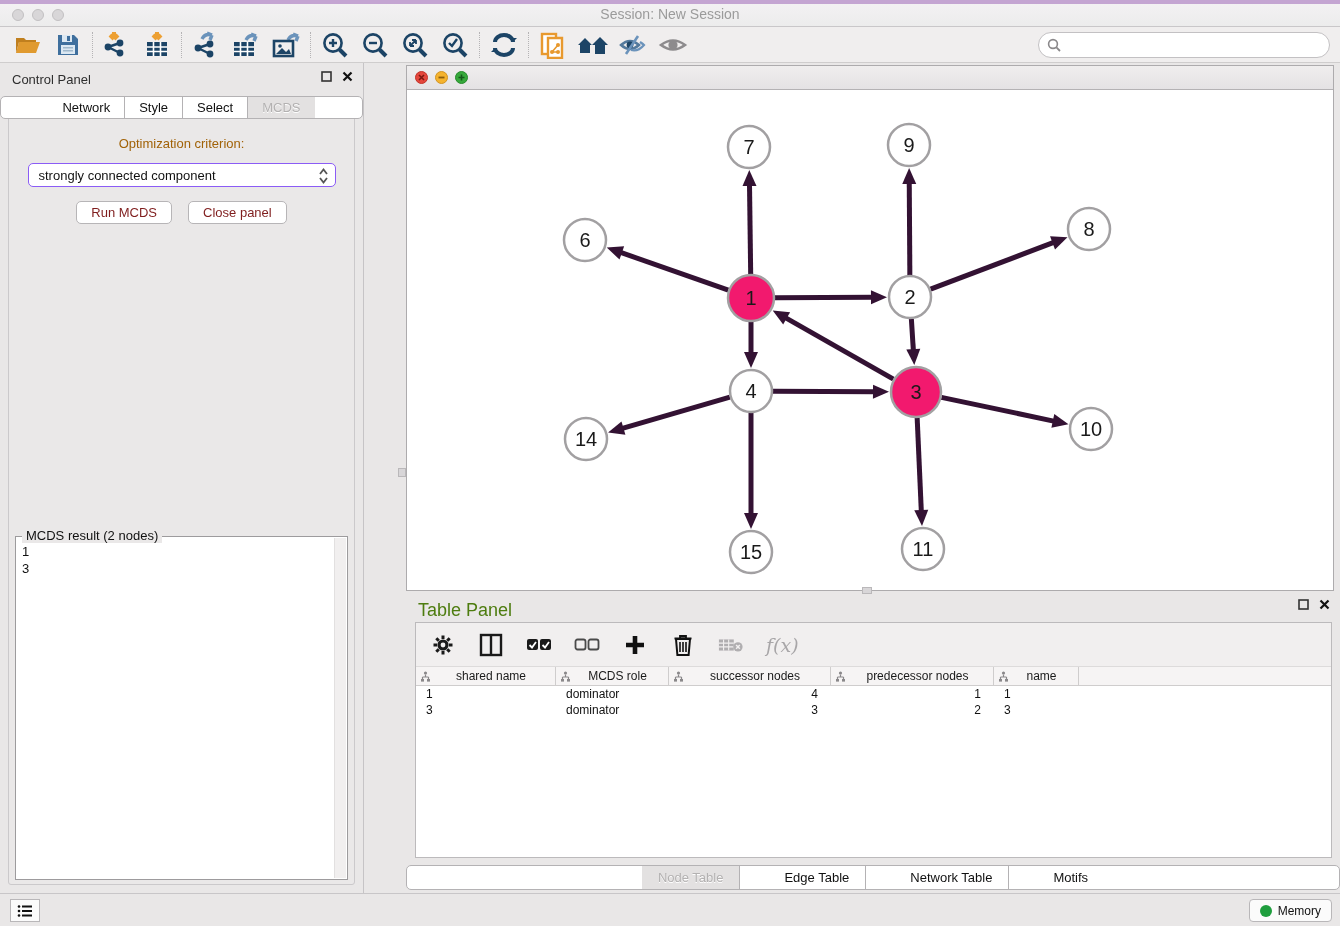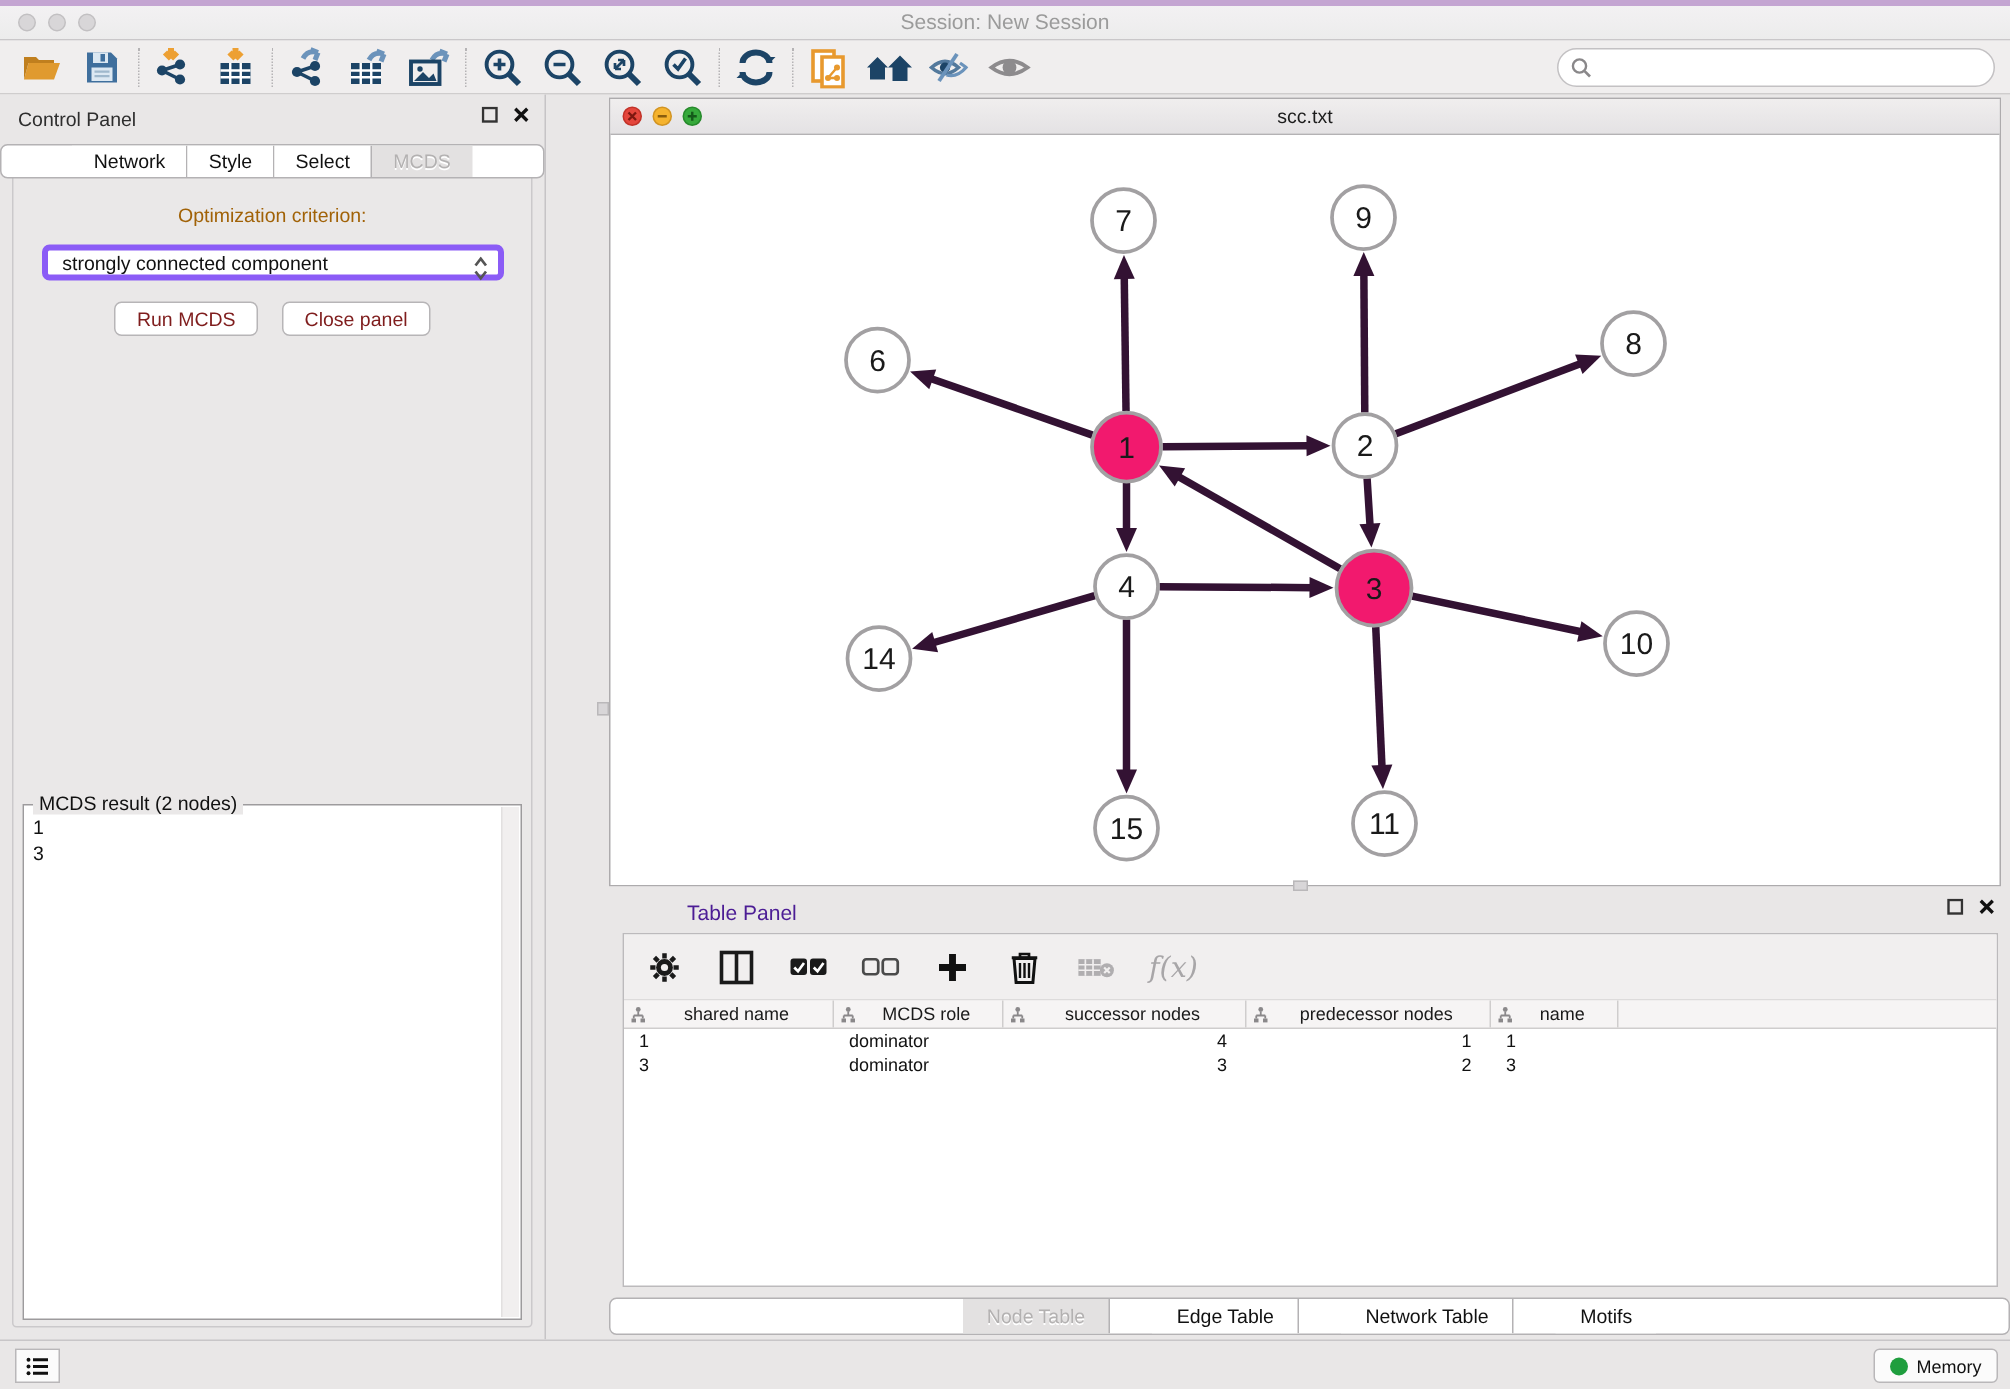--- a/index.html
+++ b/index.html
@@ -29,21 +29,21 @@
   .control-panel { position:absolute; left:0; top:63px; width:364px; bottom:33px; background:#e9e7e7; border-right:1px solid #c6c4c6; }
   .cp-header { position:absolute; left:12px; top:9px; font-size:13px; color:#2e2e2e; }
   .panel-icons { position:absolute; right:10px; top:8px; display:flex; gap:10px; align-items:center; }
   .cp-tabs { position:absolute; left:0; top:33px; width:100%; display:flex; justify-content:center; z-index:2; }
   .seg-group { display:flex; border:1px solid #b4b2b4; border-radius:5px; overflow:hidden; background:#fff; }
   .seg { padding:3px 14px; font-size:13px; color:#111; background:#fff; border-right:1px solid #b4b2b4; cursor:default; }
   .seg:last-child { border-right:none; }
   .seg.active { background:#e3e1e1; color:#b3b1b1; text-shadow:0 1px 0 #fff; }
   .cp-body { position:absolute; left:8px; right:8px; top:44px; bottom:8px; background:#eae8e8; border:1px solid #cbc9cb; border-radius:3px; }
   .opt-label { margin-top:28px; text-align:center; font-size:13px; color:#a16207; }
-  .combo { position:relative; margin:12px auto 0; width:308px; height:24px; background:#fff; border:4px solid #8b5cf6;
+  .combo { position:relative; margin:12px auto 0; width:308px; height:24px; background:#fff; border:1px solid #8b5cf6;
     border-radius:5px; display:flex; align-items:center; padding:0 24px 0 10px; font-size:13px; color:#111; }
   .combo .stepper { position:absolute; right:7px; top:4px; }
   .cp-buttons { display:flex; justify-content:center; gap:16px; margin-top:14px; }
   .mac-btn { min-width:92px; height:23px; background:#fff; border:1px solid #b7b5b7; border-radius:5px;
     font-size:13px; color:#7f1d1d; display:flex; align-items:center; justify-content:center; padding:0 14px; cursor:default; }
   .result-box { position:absolute; left:6px; right:6px; top:428px; bottom:4px; border:1px solid #9d9b9d; background:#fff; }
   .result-legend { position:absolute; left:6px; top:-9px; background:#eae8e8; padding:0 4px; font-size:13px; color:#111; }
   .result-list { padding:6px 2px 0 6px; font-size:13px; color:#111; line-height:17px; }
   .result-scroll { position:absolute; right:1px; top:1px; bottom:1px; width:12px; background:#f1efef; border-left:1px solid #e2e0e0; }
 
@@ -59,21 +59,21 @@
   .net-title { position:absolute; left:0; right:0; top:4px; text-align:center; font-size:13px; color:#1c1c1c; }
   .traffic { position:absolute; left:8px; top:5px; display:flex; gap:7px; }
   .light { width:13px; height:13px; border-radius:50%; display:flex; align-items:center; justify-content:center; }
   .light.red { background:#e4463c; border:1px solid #c23228; }
   .light.yellow { background:#f5b32e; border:1px solid #d29422; }
   .light.green { background:#36a93b; border:1px solid #268a2b; }
   .net-canvas { position:absolute; left:0; top:24px; width:926px; height:500px; }
 
   
   .table-panel { position:absolute; left:406px; top:591px; width:934px; bottom:33px; background:#e9e7e7; }
-  .tp-header { position:absolute; left:12px; top:9px; font-size:14px; color:#4c1d95;margin-left:40px; }
+  .tp-header { position:absolute; left:12px; top:9px; font-size:18px; color:#4d7c0f; }
   .tp-box { position:absolute; left:9px; right:8px; top:31px; height:236px; background:#fff; border:1px solid #bcbabc; }
   .tp-toolbar { height:44px; background:#f1efef; border-bottom:1px solid #dddbdb; display:flex; align-items:center; padding-left:14px; gap:22px; }
   .tp-tool { display:flex; align-items:center; justify-content:center; width:26px; height:26px; }
   .fx-label { font-family:"DejaVu Serif", serif; font-style:italic; font-size:19px; color:#a8a6a8; }
   .grid-head { display:flex; height:19px; background:#f6f4f4; border-bottom:1px solid #cfcdcd; }
   .gh-cell { display:flex; align-items:center; border-right:1px solid #cfcdcd; font-size:12px; color:#1a1a1a; padding:0 4px; }
   .gh-cell .lbl { flex:1; text-align:center; }
   .grid-row { display:flex; height:16px; font-size:12px; color:#111; }
   .gr-cell { padding:0 10px; display:flex; align-items:center; }
   .gr-cell.right { justify-content:flex-end; padding-right:13px; }
@@ -298,21 +298,20 @@
           <svg width="7" height="7" viewBox="0 0 7 7">
               <path d="M0.5 3.5 H6.5" stroke="#8a5d0d" stroke-width="1.8"></path>
             </svg>
         </div>
         <div class="light green">
           <svg width="7" height="7" viewBox="0 0 7 7">
               <path d="M3.5 0.5 V6.5 M0.5 3.5 H6.5" stroke="#14591a" stroke-width="1.6"></path>
             </svg>
         </div>
       </div>
-      <div class="net-title">scc.txt</div>
     </div>
     <svg class="net-canvas" id="graph-svg" viewBox="0 0 926 500">
         <line x1="343.6821470846872" y1="184.00210489388232" x2="342.4900232444406" y2="93.99675495526475" stroke="#331233" stroke-width="5"></line>
         <polygon points="342.3046090438414,79.99798281002944 349.51589706000095,95.90387244714165 335.51712491476565,96.0892866477408" fill="#331233"></polygon>
         <line x1="321.34314698911055" y1="200.08375015282175" x2="212.9293150584546" y2="162.2042185143998" stroke="#331233" stroke-width="5"></line>
         <polygon points="199.71281746876906,157.5864061035458 217.12629234812235,156.2556572068219 212.5084799372684,169.4721547965074" fill="#331233"></polygon>
         <line x1="367.9995253493132" y1="207.84905958899802" x2="466.0007317531422" y2="207.2326998002947" stroke="#331233" stroke-width="5"></line>
         <polygon points="480.0004548735749,207.14465122721023 464.04479559390836,214.24513972809456 463.95674702082385,200.24541660766187" fill="#331233"></polygon>
         <line x1="344" y1="232" x2="344" y2="264" stroke="#331233" stroke-width="5"></line>
         <polygon points="344,278 337,262 351,262" fill="#331233"></polygon>

